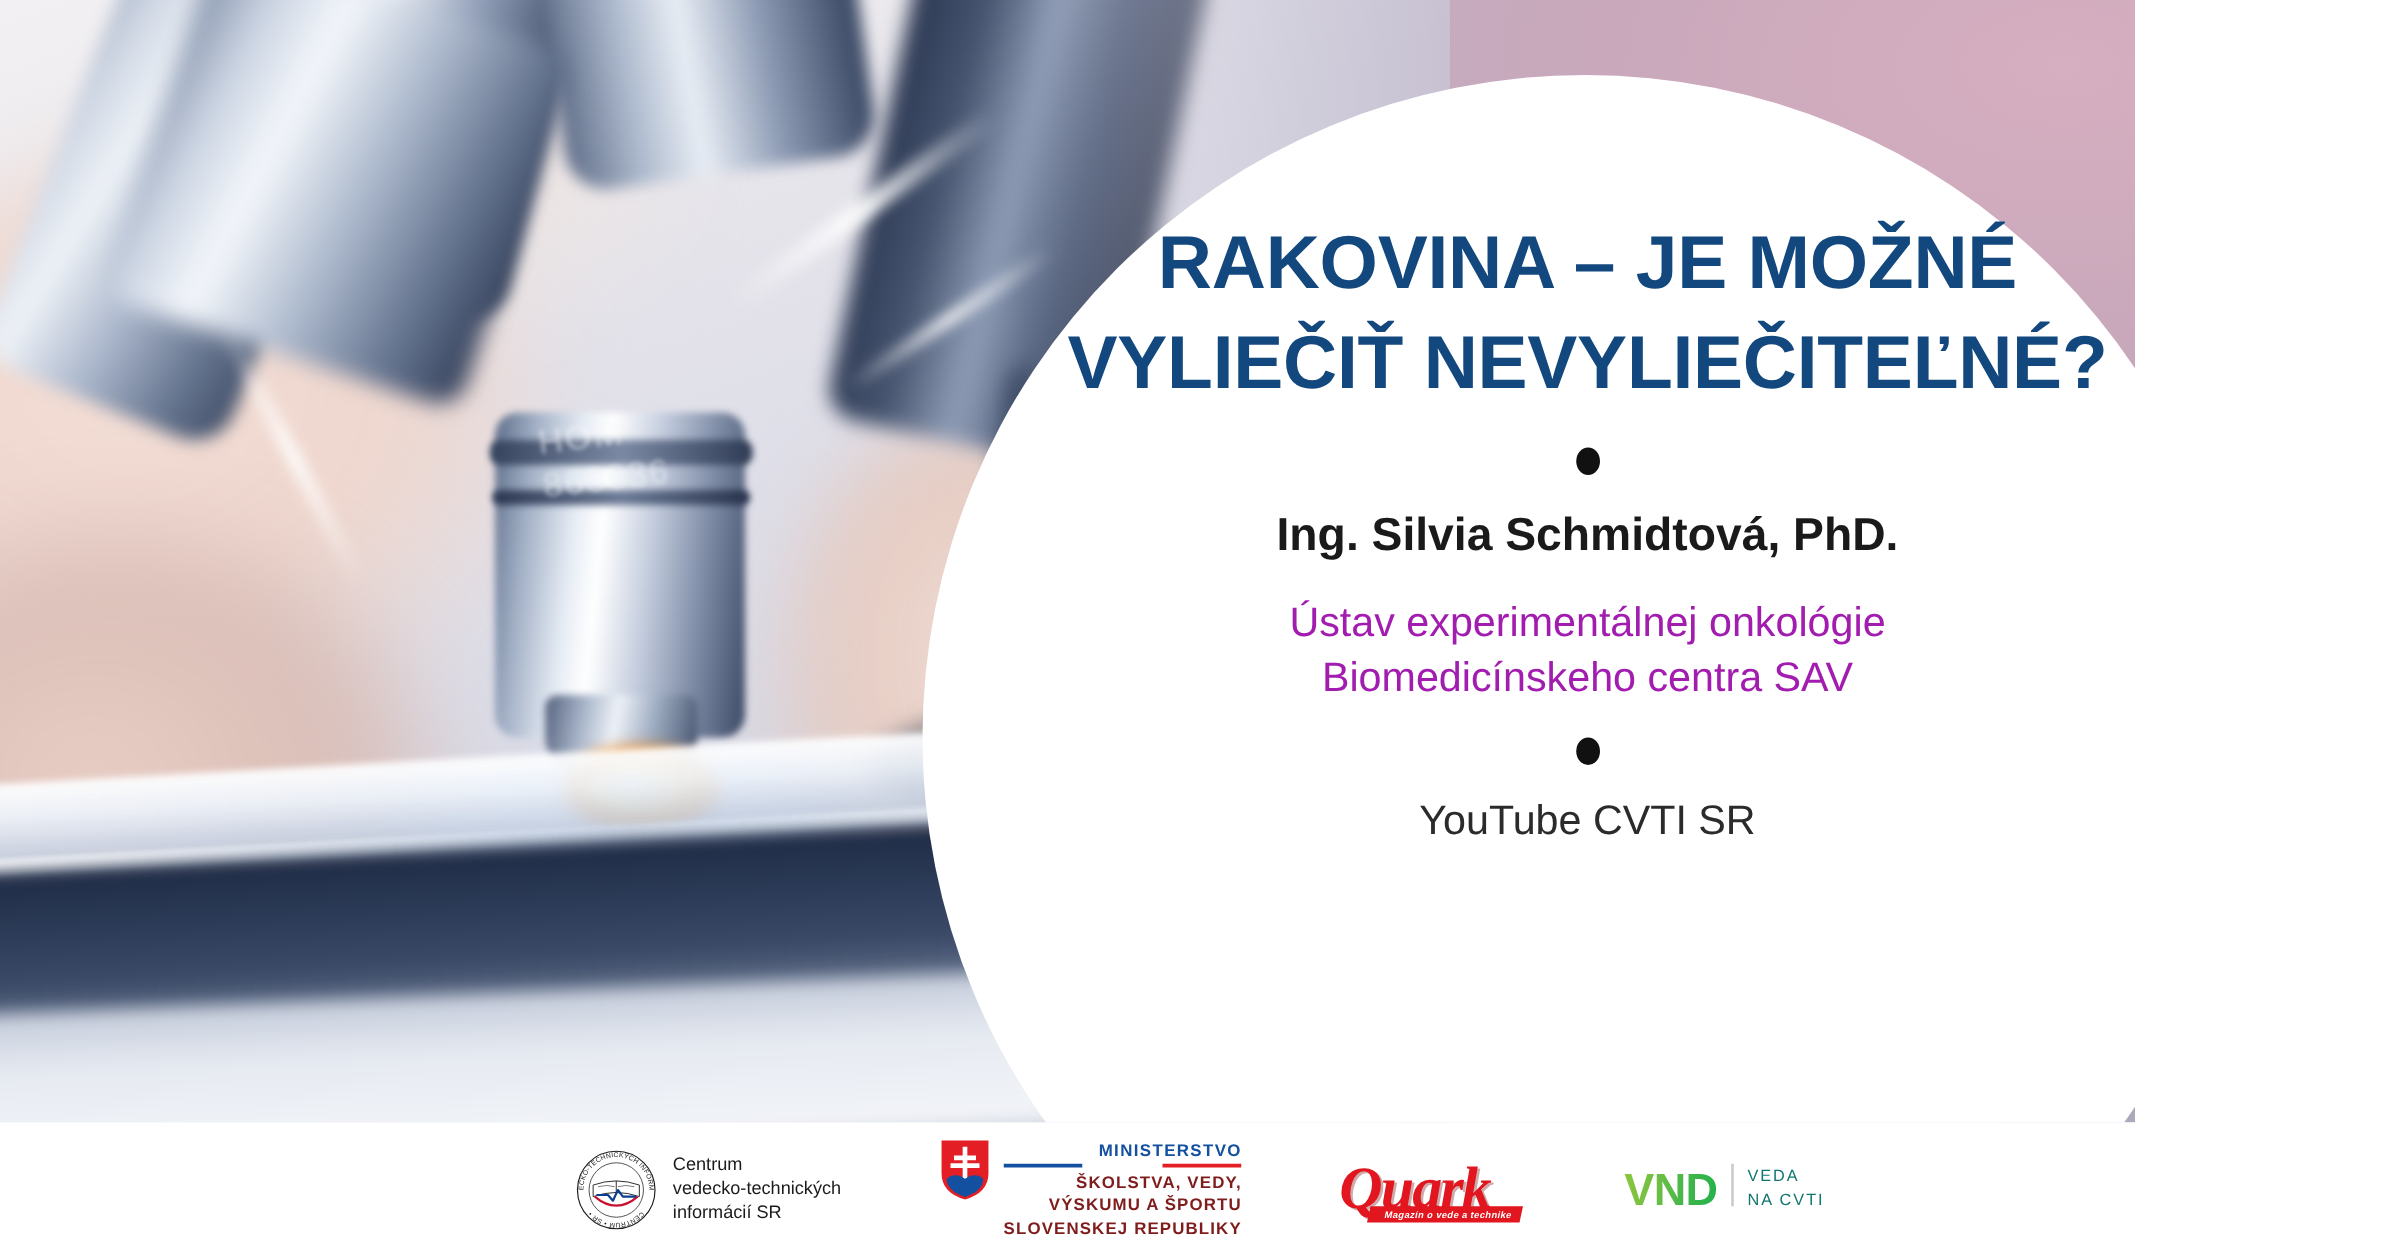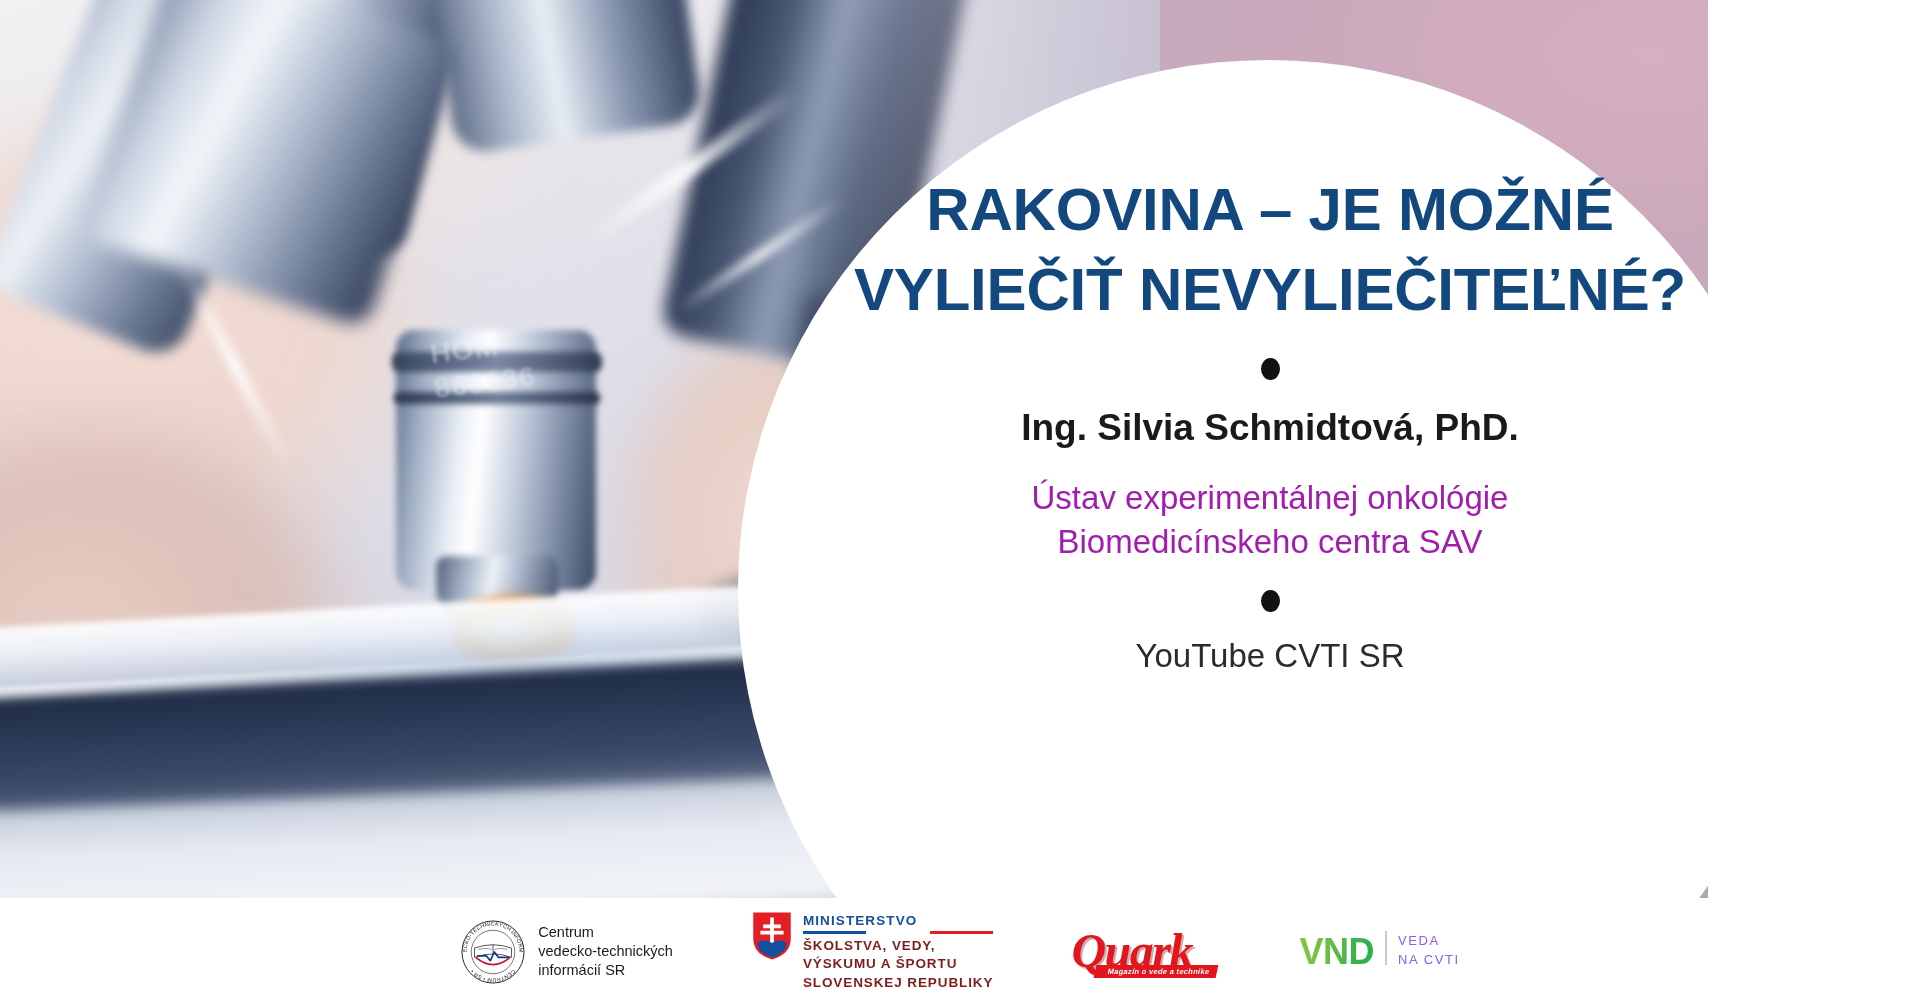--- a/index.html
+++ b/index.html
@@ -155,21 +155,21 @@
   .logo{display:flex;align-items:center;}
 
   
   .cvti{display:flex;align-items:center;gap:12px;}
   .seal{width:66px;height:66px;position:relative;}
   .cvti-text{font-size:14.5px;line-height:1.32;color:#1b1b1b;white-space:nowrap;}
 
   
   .minv{display:flex;align-items:flex-start;gap:10px;}
   .shield{width:42px;height:50px;position:relative;}
-  .min-text{padding-top:2px;}
+  .min-text{padding-top:2px;text-align:right;}
   .min-1{font-size:13.5px;font-weight:bold;color:#1450a0;letter-spacing:1.1px;line-height:1.2;}
   .min-rule{width:100%;height:3px;margin:2px 0 3px 0;display:flex;}
   .min-rule i{display:block;height:100%;flex:1;}
   .min-rule .b{background:#1450a0;}
   .min-rule .w{background:#ffffff;}
   .min-rule .r{background:#e31e24;}
   .min-2{font-size:13.5px;font-weight:bold;color:#7f1d1d;letter-spacing:0.9px;line-height:1.36;}
 
   
   .quark{position:relative;width:150px;height:58px;}
@@ -181,21 +181,21 @@
   .q-tag{position:absolute;left:30px;top:43px;width:115px;height:12px;color:#ffffff;
     font-size:7.5px;font-weight:bold;letter-spacing:0.3px;text-align:center;line-height:12px;
     transform:skewX(-12deg);white-space:nowrap;}
 
   
   .vnd{display:flex;align-items:flex-start;gap:11px;}
   .vnd-word{font-size:36px;font-weight:bold;letter-spacing:-0.5px;
     background:linear-gradient(100deg,#8cc63f 0%, #6cbe45 38%, #3cb54a 70%, #22b24c 100%);
     -webkit-background-clip:text;background-clip:text;color:transparent;}
   .vnd-div{width:2px;height:34px;background:#c9c9c9;}
-  .vnd-sub{font-size:13px;color:#8b5cf6;letter-spacing:1.6px;line-height:1.5;}
+  .vnd-sub{font-size:13px;color:#0f766e;letter-spacing:1.6px;line-height:1.5;}
 </style>
 </head>
 <body>
 
 <div class="slide">
 
   <div class="photo-band">
     <div class="bg-gradient"></div>
 
     <div class="photo">

